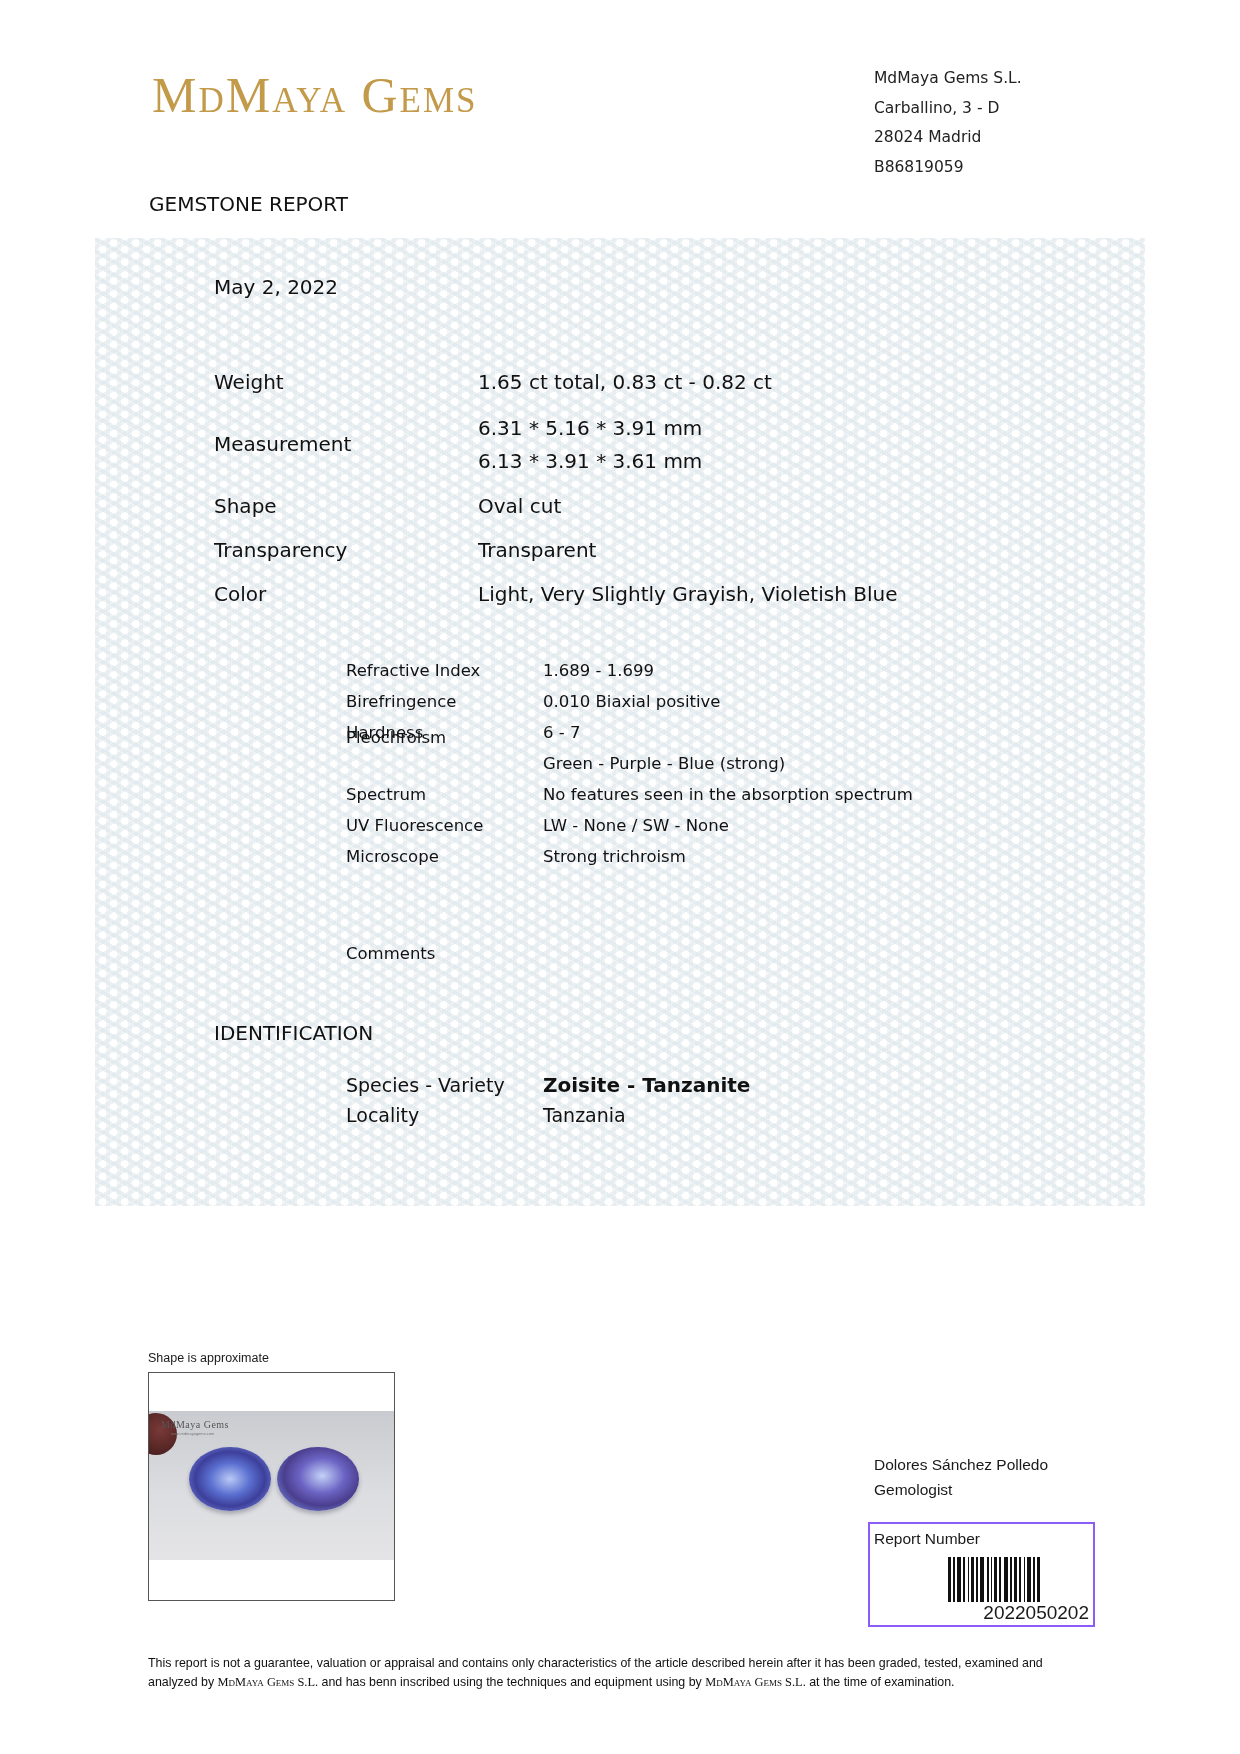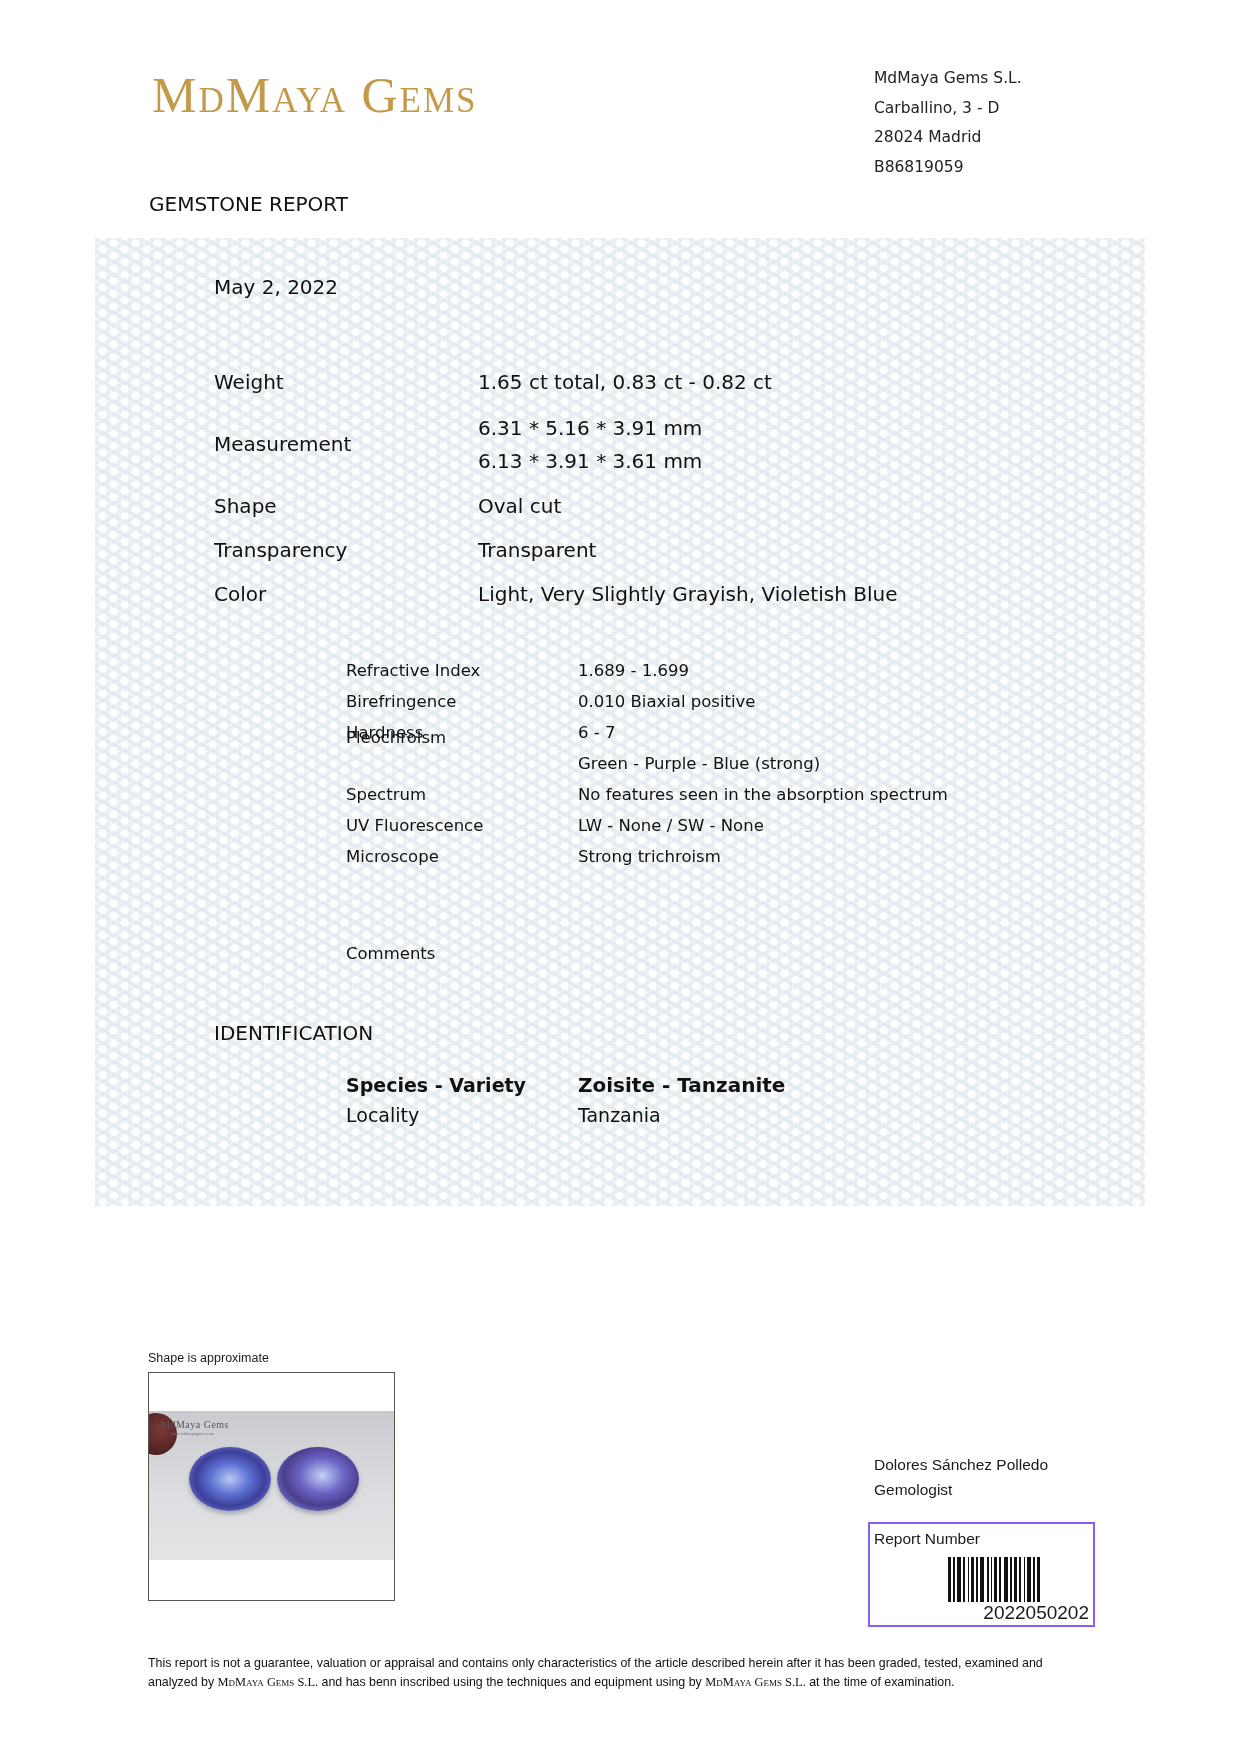--- a/index.html
+++ b/index.html
@@ -30,21 +30,21 @@
       repeating-linear-gradient(-30deg, rgba(200,214,222,0.45) 0 4px, transparent 4px 11px),
       repeating-linear-gradient(90deg, rgba(200,214,222,0.35) 0 4px, transparent 4px 11px);
   }
   .panel-veil { position: absolute; inset: 0; background: rgba(255,255,255,0.35); }
 
   .t { position: absolute; font-family: "DejaVu Sans", sans-serif; color: #111; white-space: nowrap; }
   .date { left: 214px; top: 275px; font-size: 20px; }
   .main-label { font-size: 20px; left: 214px; }
   .main-value { font-size: 20px; left: 478px; }
   .sub-label { font-size: 16.5px; left: 346px; }
-  .sub-value { font-size: 16.5px; left: 543px; margin-left: 35px; }
+  .sub-value { font-size: 16.5px; left: 543px; }
   .ident-title { left: 214px; top: 1021px; font-size: 20px; font-weight: normal; }
   .bold { font-weight: bold; }
 
   .img-caption { position: absolute; left: 148px; top: 1351px; font-size: 12.5px; font-family: "Liberation Sans", sans-serif; }
   .photo-frame {
     position: absolute; left: 148px; top: 1372px; width: 247px; height: 229px;
     border: 1.5px solid #555; background: #fff; overflow: hidden;
   }
   .photo {
     position: absolute; left: 0; top: 38px; width: 100%; height: 149px;
@@ -135,21 +135,21 @@
 <div class="t sub-label" style="top:816px">UV Fluorescence</div>
 <div class="t sub-value" style="top:816px">LW - None / SW - None</div>
 
 <div class="t sub-label" style="top:847px">Microscope</div>
 <div class="t sub-value" style="top:847px">Strong trichroism</div>
 
 <div class="t sub-label" style="top:944px">Comments</div>
 <div class="t sub-value" style="top:944px"></div>
 
 <div class="t ident-title">IDENTIFICATION</div>
-<div class="t sub-label" style="top:1074px; font-size:19px;font-weight:bold;">Species - Variety</div>
+<div class="t sub-label" style="top:1074px; font-size:19px;">Species - Variety</div>
 <div class="t sub-value bold" style="top:1073px; font-size:20px;">Zoisite - Tanzanite</div>
 <div class="t sub-label" style="top:1104px; font-size:19px;">Locality</div>
 <div class="t sub-value" style="top:1104px; font-size:19px;">Tanzania</div>
 
 <div class="img-caption">Shape is approximate</div>
 <div class="photo-frame">
   <div class="photo">
     <div class="dark-stone"></div>
     <div class="wm">MdMaya Gems</div>
     <div class="wm-url">www.mdmayagems.com</div>

